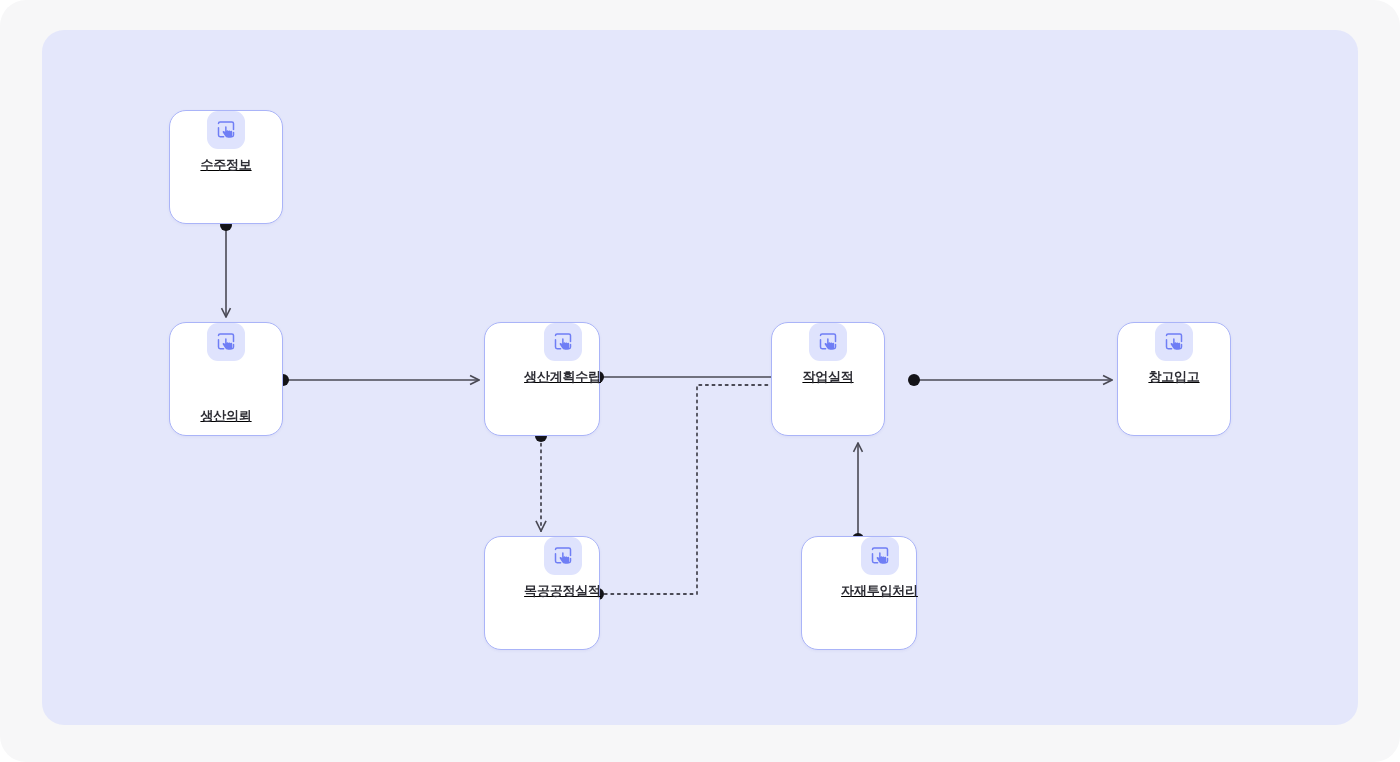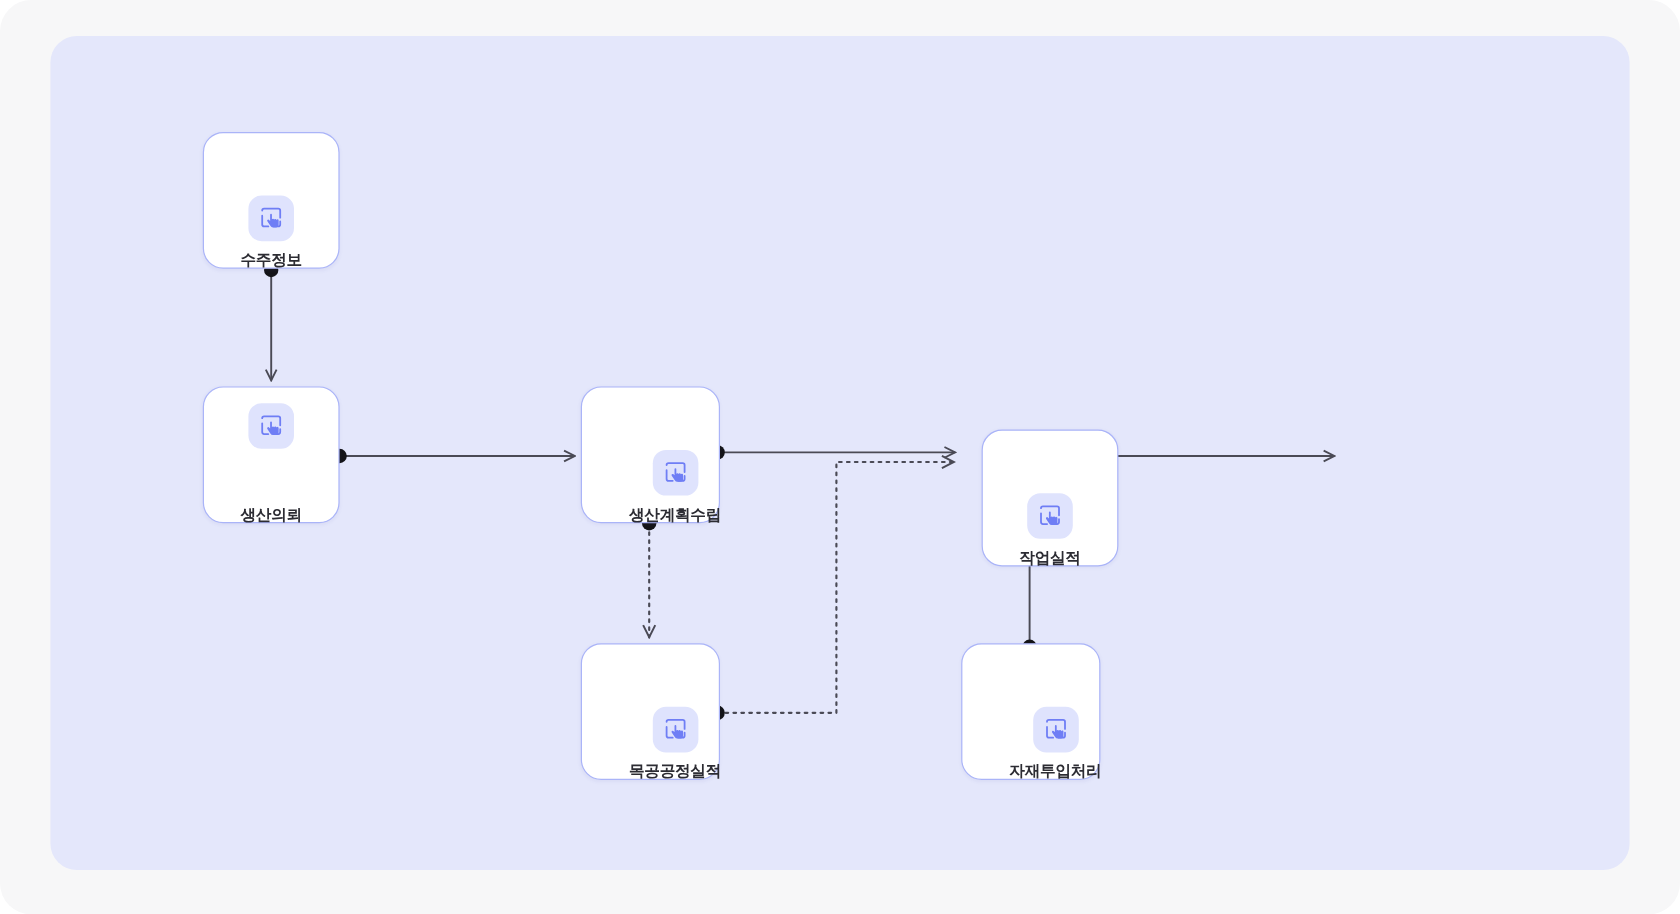--- a/index.html
+++ b/index.html
@@ -33,23 +33,24 @@
   }
   .node {
     position: absolute;
     width: 114px; height: 114px;
     background: #ffffff;
     border: 1.3px solid #aab4f8;
     border-radius: 17px;
     display: flex;
     flex-direction: column;
     align-items: center;
-    justify-content: flex-end;
+    justify-content: flex-start;
     gap: 9px;
     box-shadow: 0 1px 3px rgba(80,90,170,0.07);
+    text-decoration: underline;
   }
   .node-icon {
     width: 38px; height: 38px;
     background: #dfe3fd;
     border-radius: 11px;
     display: flex;
     align-items: center;
     justify-content: center;
   }
   .node-icon svg { display: block; }
@@ -139,30 +140,39 @@
   <div class="node n-wide" style="left:484px; top:322px;">
     <span class="node-icon">
       <svg width="24" height="24" viewBox="0 0 24 24">
         <path d="M4.5 5.5 A1.6 1.6 0 0 1 6.1 3.9 L17.9 3.9 A1.6 1.6 0 0 1 19.5 5.5 L19.5 11.4 M19.5 14.6 L19.5 17.1 A1.6 1.6 0 0 1 17.9 18.7 L14.2 18.7 M9.6 18.7 L6.1 18.7 A1.6 1.6 0 0 1 4.5 17.1 L4.5 9.8" fill="none" stroke="#6f7ef5" stroke-width="1.5" stroke-linecap="round"></path>
         <path d="M11.1 8.9 L11.1 14.1 L10.0 13.1 A0.9 0.9 0 0 0 8.8 14.4 L11.3 18.2 A2.6 2.6 0 0 0 13.5 19.5 L16.2 19.5 A2.0 2.0 0 0 0 18.2 17.5 L18.2 13.6 A1.0 1.0 0 0 0 16.3 13.3 A1.0 1.0 0 0 0 14.4 13.0 A1.0 1.0 0 0 0 12.6 12.8 L12.6 8.9 A0.75 0.75 0 0 0 11.1 8.9 Z" fill="#6f7ef5"></path>
       </svg>
     </span>
     <span class="node-label">생산계획수립</span>
   </div>
 
-  <div class="node" style="left:818px; top:322px;margin-top:36px;">
+  <div class="node" style="left:771px; top:322px;">
     <span class="node-icon">
       <svg width="24" height="24" viewBox="0 0 24 24">
         <path d="M4.5 5.5 A1.6 1.6 0 0 1 6.1 3.9 L17.9 3.9 A1.6 1.6 0 0 1 19.5 5.5 L19.5 11.4 M19.5 14.6 L19.5 17.1 A1.6 1.6 0 0 1 17.9 18.7 L14.2 18.7 M9.6 18.7 L6.1 18.7 A1.6 1.6 0 0 1 4.5 17.1 L4.5 9.8" fill="none" stroke="#6f7ef5" stroke-width="1.5" stroke-linecap="round"></path>
         <path d="M11.1 8.9 L11.1 14.1 L10.0 13.1 A0.9 0.9 0 0 0 8.8 14.4 L11.3 18.2 A2.6 2.6 0 0 0 13.5 19.5 L16.2 19.5 A2.0 2.0 0 0 0 18.2 17.5 L18.2 13.6 A1.0 1.0 0 0 0 16.3 13.3 A1.0 1.0 0 0 0 14.4 13.0 A1.0 1.0 0 0 0 12.6 12.8 L12.6 8.9 A0.75 0.75 0 0 0 11.1 8.9 Z" fill="#6f7ef5"></path>
       </svg>
     </span>
     <span class="node-label">작업실적</span>
   </div>
 
+  <div class="node" style="left:1117px; top:322px;">
+    <span class="node-icon">
+      <svg width="24" height="24" viewBox="0 0 24 24">
+        <path d="M4.5 5.5 A1.6 1.6 0 0 1 6.1 3.9 L17.9 3.9 A1.6 1.6 0 0 1 19.5 5.5 L19.5 11.4 M19.5 14.6 L19.5 17.1 A1.6 1.6 0 0 1 17.9 18.7 L14.2 18.7 M9.6 18.7 L6.1 18.7 A1.6 1.6 0 0 1 4.5 17.1 L4.5 9.8" fill="none" stroke="#6f7ef5" stroke-width="1.5" stroke-linecap="round"></path>
+        <path d="M11.1 8.9 L11.1 14.1 L10.0 13.1 A0.9 0.9 0 0 0 8.8 14.4 L11.3 18.2 A2.6 2.6 0 0 0 13.5 19.5 L16.2 19.5 A2.0 2.0 0 0 0 18.2 17.5 L18.2 13.6 A1.0 1.0 0 0 0 16.3 13.3 A1.0 1.0 0 0 0 14.4 13.0 A1.0 1.0 0 0 0 12.6 12.8 L12.6 8.9 A0.75 0.75 0 0 0 11.1 8.9 Z" fill="#6f7ef5"></path>
+      </svg>
+    </span>
+    <span class="node-label">창고입고</span>
+  </div>
 
   <div class="node n-wide" style="left:801px; top:536px;">
     <span class="node-icon">
       <svg width="24" height="24" viewBox="0 0 24 24">
         <path d="M4.5 5.5 A1.6 1.6 0 0 1 6.1 3.9 L17.9 3.9 A1.6 1.6 0 0 1 19.5 5.5 L19.5 11.4 M19.5 14.6 L19.5 17.1 A1.6 1.6 0 0 1 17.9 18.7 L14.2 18.7 M9.6 18.7 L6.1 18.7 A1.6 1.6 0 0 1 4.5 17.1 L4.5 9.8" fill="none" stroke="#6f7ef5" stroke-width="1.5" stroke-linecap="round"></path>
         <path d="M11.1 8.9 L11.1 14.1 L10.0 13.1 A0.9 0.9 0 0 0 8.8 14.4 L11.3 18.2 A2.6 2.6 0 0 0 13.5 19.5 L16.2 19.5 A2.0 2.0 0 0 0 18.2 17.5 L18.2 13.6 A1.0 1.0 0 0 0 16.3 13.3 A1.0 1.0 0 0 0 14.4 13.0 A1.0 1.0 0 0 0 12.6 12.8 L12.6 8.9 A0.75 0.75 0 0 0 11.1 8.9 Z" fill="#6f7ef5"></path>
       </svg>
     </span>
     <span class="node-label">자재투입처리</span>
   </div>

